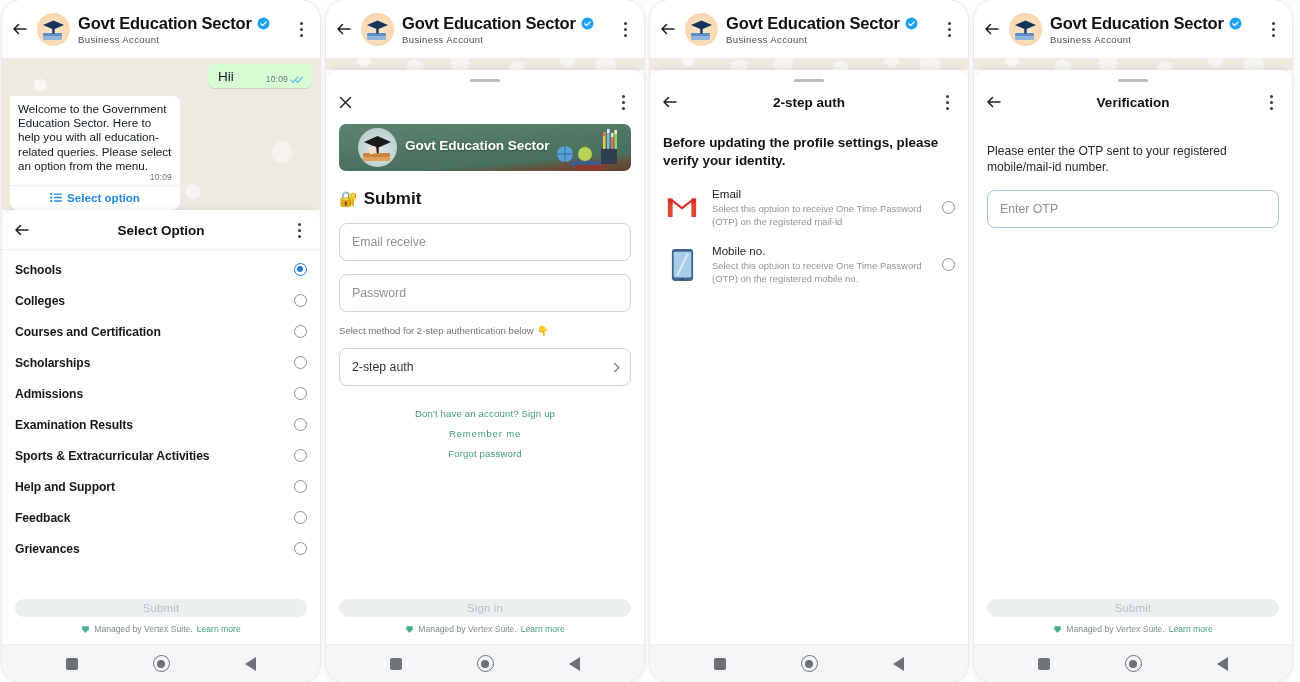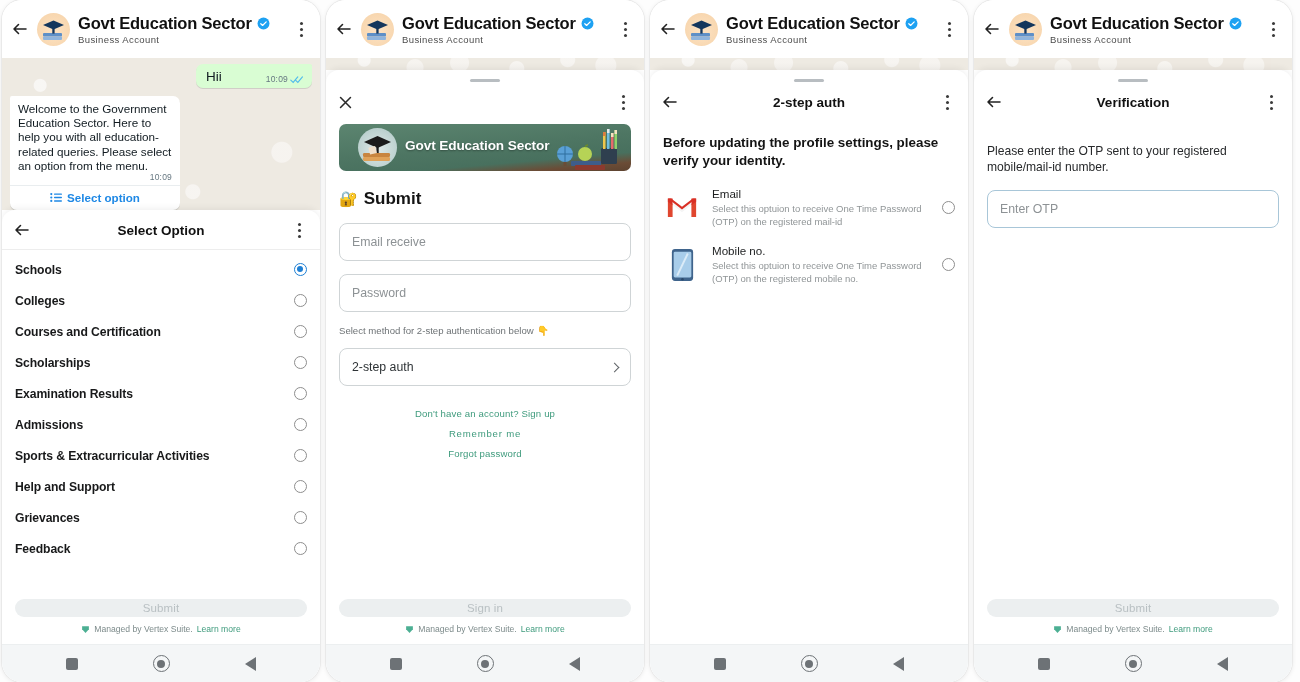--- a/index.html
+++ b/index.html
@@ -106,21 +106,21 @@
       linear-gradient(#efeae2, #efeae2);
     opacity: .95;
   }
   .bubble-out {
     position: relative;
     z-index: 2;
     margin-left: auto;
     background: #d9fdd3;
     border-radius: 7px 2px 7px 7px;
     padding: 5px 8px 4px 10px;
-    width: 116px;
+    width: 104px;
     display: flex;
     align-items: flex-end;
     justify-content: space-between;
     gap: 6px;
     box-shadow: 0 1px .5px rgba(11,20,26,.13);
   }
   .bubble-out .msg { font-size: 13.5px; color: #111b21; }
   .meta { display: flex; align-items: center; gap: 2px; }
   .meta .time { font-size: 8.5px; color: #667781; letter-spacing: .2px; }
   .ticks { width: 14px; height: 9px; }
@@ -468,41 +468,41 @@
             </div>
           <div class="opt-row">
               <span class="opt-label">Courses and Certification</span>
               <span class="radio"></span>
             </div>
           <div class="opt-row">
               <span class="opt-label">Scholarships</span>
               <span class="radio"></span>
             </div>
           <div class="opt-row">
+              <span class="opt-label">Admissions</span>
+              <span class="radio"></span>
+            </div>
+          <div class="opt-row">
               <span class="opt-label">Examination Results</span>
               <span class="radio"></span>
             </div>
           <div class="opt-row">
-              <span class="opt-label">Admissions</span>
-              <span class="radio"></span>
-            </div>
-          <div class="opt-row">
               <span class="opt-label">Sports &amp; Extracurricular Activities</span>
               <span class="radio"></span>
             </div>
           <div class="opt-row">
               <span class="opt-label">Help and Support</span>
               <span class="radio"></span>
             </div>
           <div class="opt-row">
+              <span class="opt-label">Feedback</span>
+              <span class="radio"></span>
+            </div>
+          <div class="opt-row">
               <span class="opt-label">Grievances</span>
-              <span class="radio"></span>
-            </div>
-          <div class="opt-row">
-              <span class="opt-label">Feedback</span>
               <span class="radio"></span>
             </div>
         </div>
       </div>
       <div class="sheet-footer">
         <div class="primary-btn">Submit</div>
         <div class="managed">
           <svg class="shield" viewBox="0 0 12 12" fill="#4caf93">
               <path d="M1.5 1.5h9v4.2L6 10.8 1.5 5.7z"></path>
             </svg>

